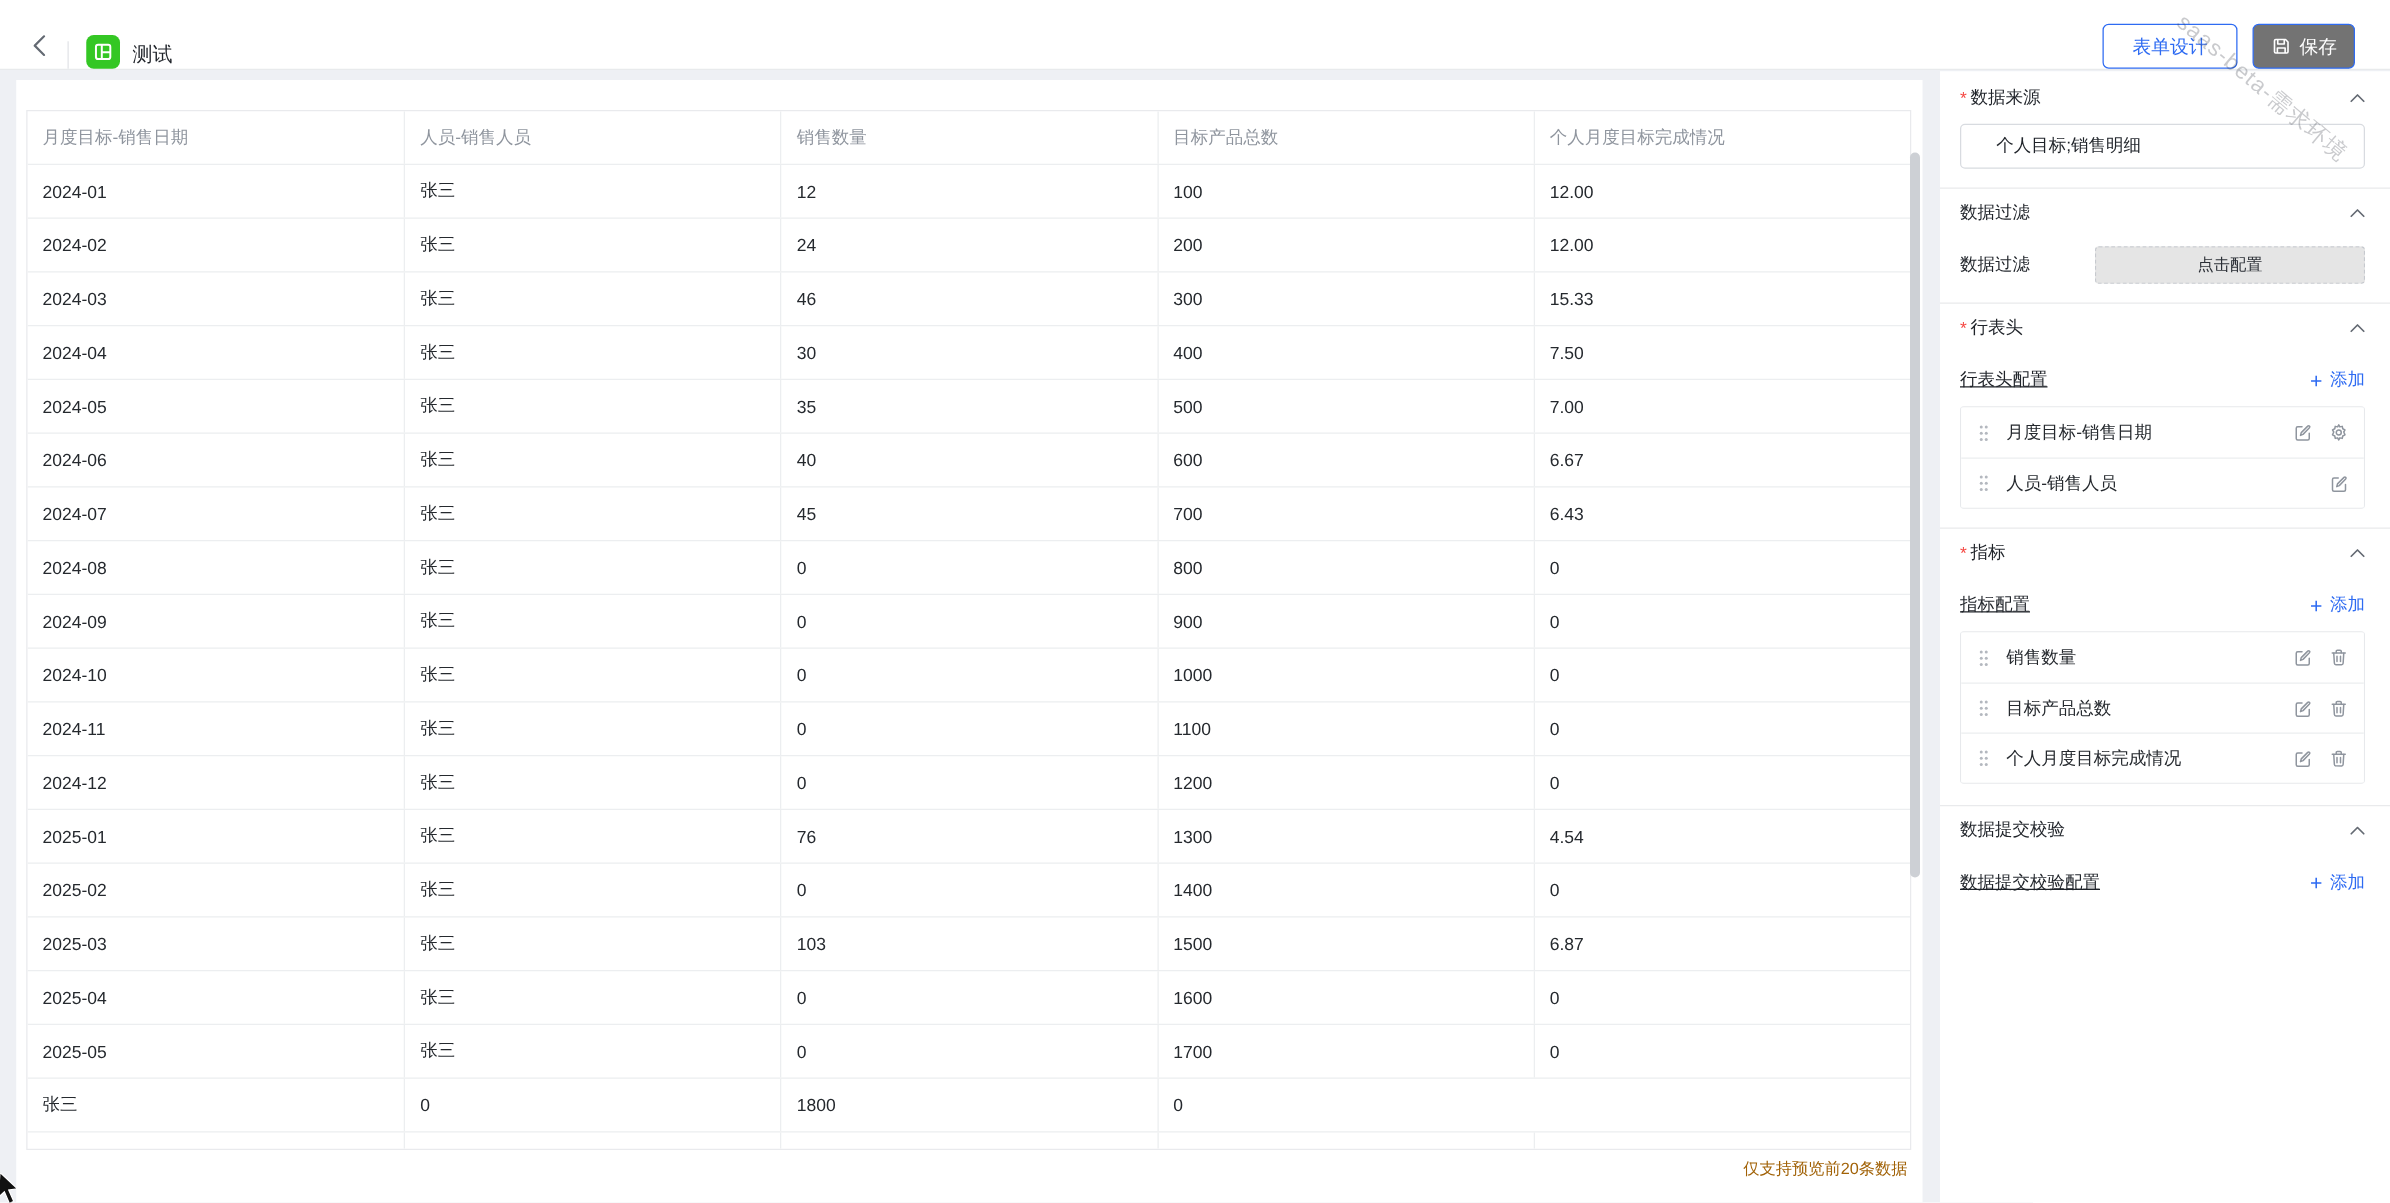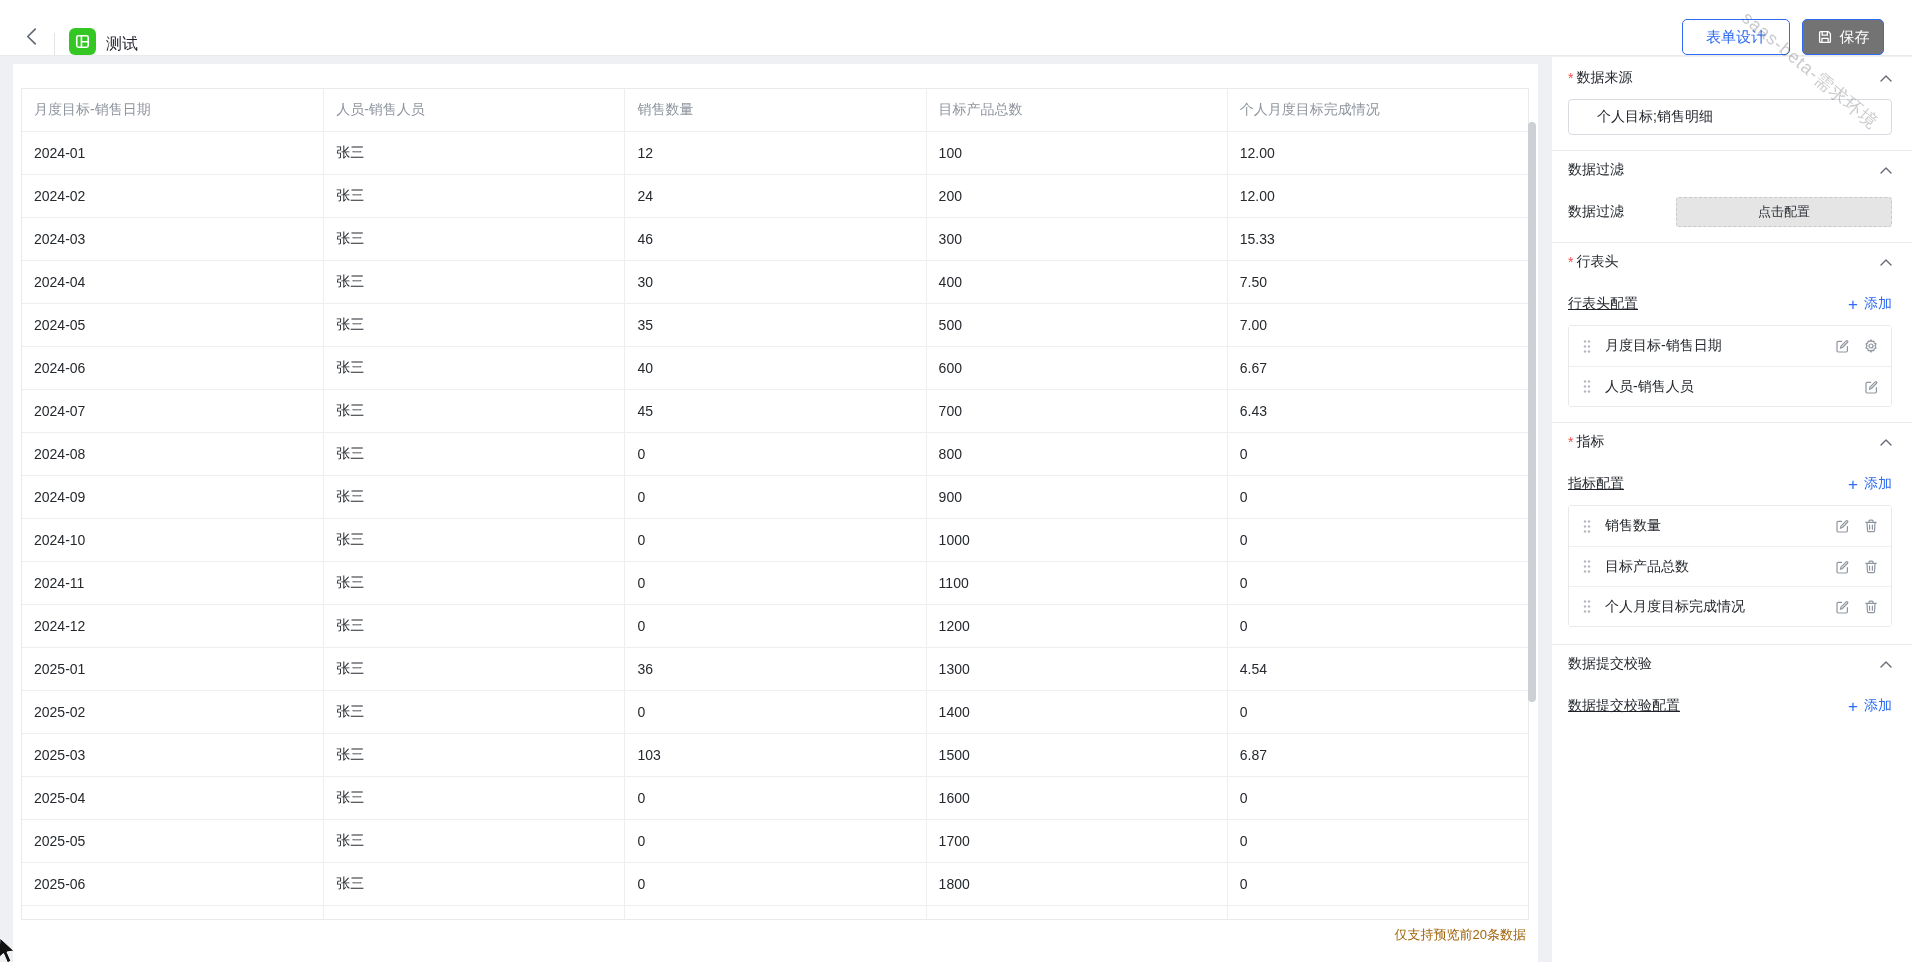--- a/index.html
+++ b/index.html
@@ -224,21 +224,21 @@
         <div class="t-row">
           <div class="t-cell">2024-12</div>
           <div class="t-cell">张三</div>
           <div class="t-cell">0</div>
           <div class="t-cell">1200</div>
           <div class="t-cell">0</div>
         </div>
         <div class="t-row">
           <div class="t-cell">2025-01</div>
           <div class="t-cell">张三</div>
-          <div class="t-cell">36</div>
+          <div class="t-cell">76</div>
           <div class="t-cell">1300</div>
           <div class="t-cell">4.54</div>
         </div>
         <div class="t-row">
           <div class="t-cell">2025-02</div>
           <div class="t-cell">张三</div>
           <div class="t-cell">0</div>
           <div class="t-cell">1400</div>
           <div class="t-cell">0</div>
         </div>
@@ -257,21 +257,20 @@
           <div class="t-cell">0</div>
         </div>
         <div class="t-row">
           <div class="t-cell">2025-05</div>
           <div class="t-cell">张三</div>
           <div class="t-cell">0</div>
           <div class="t-cell">1700</div>
           <div class="t-cell">0</div>
         </div>
         <div class="t-row">
-          <div class="t-cell">2025-06</div>
           <div class="t-cell">张三</div>
           <div class="t-cell">0</div>
           <div class="t-cell">1800</div>
           <div class="t-cell">0</div>
         </div>
       </div>
     <div class="t-row t-partial">
       <div class="t-cell"></div>
         <div class="t-cell"></div>
         <div class="t-cell"></div>

